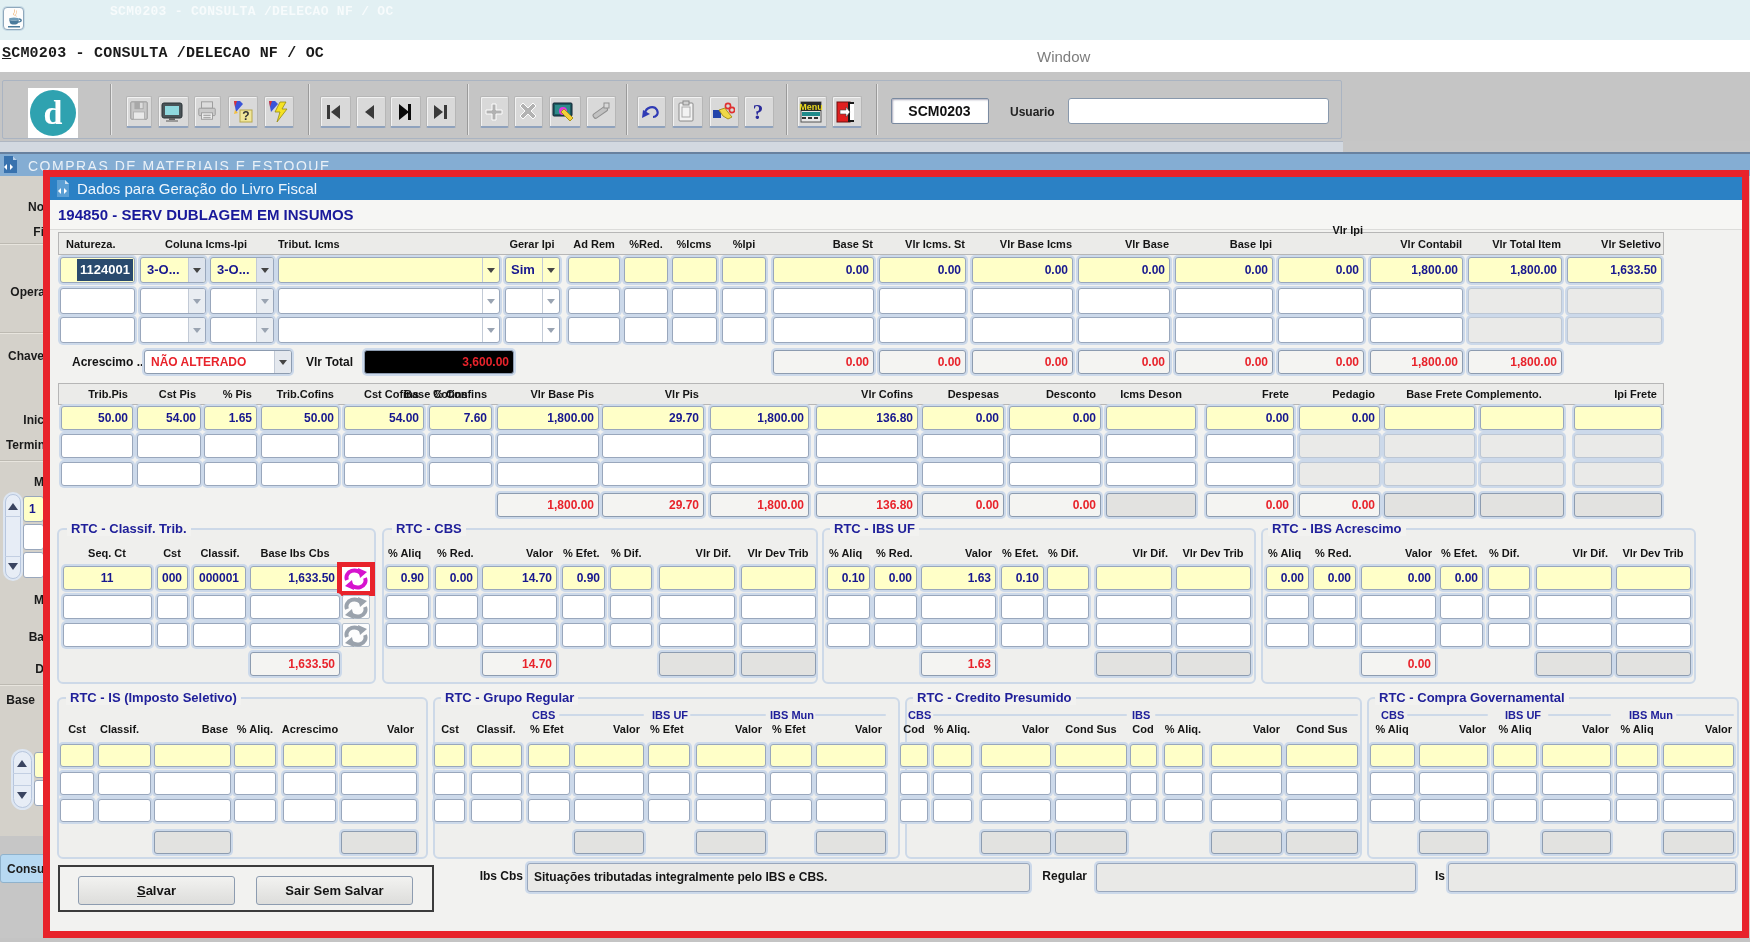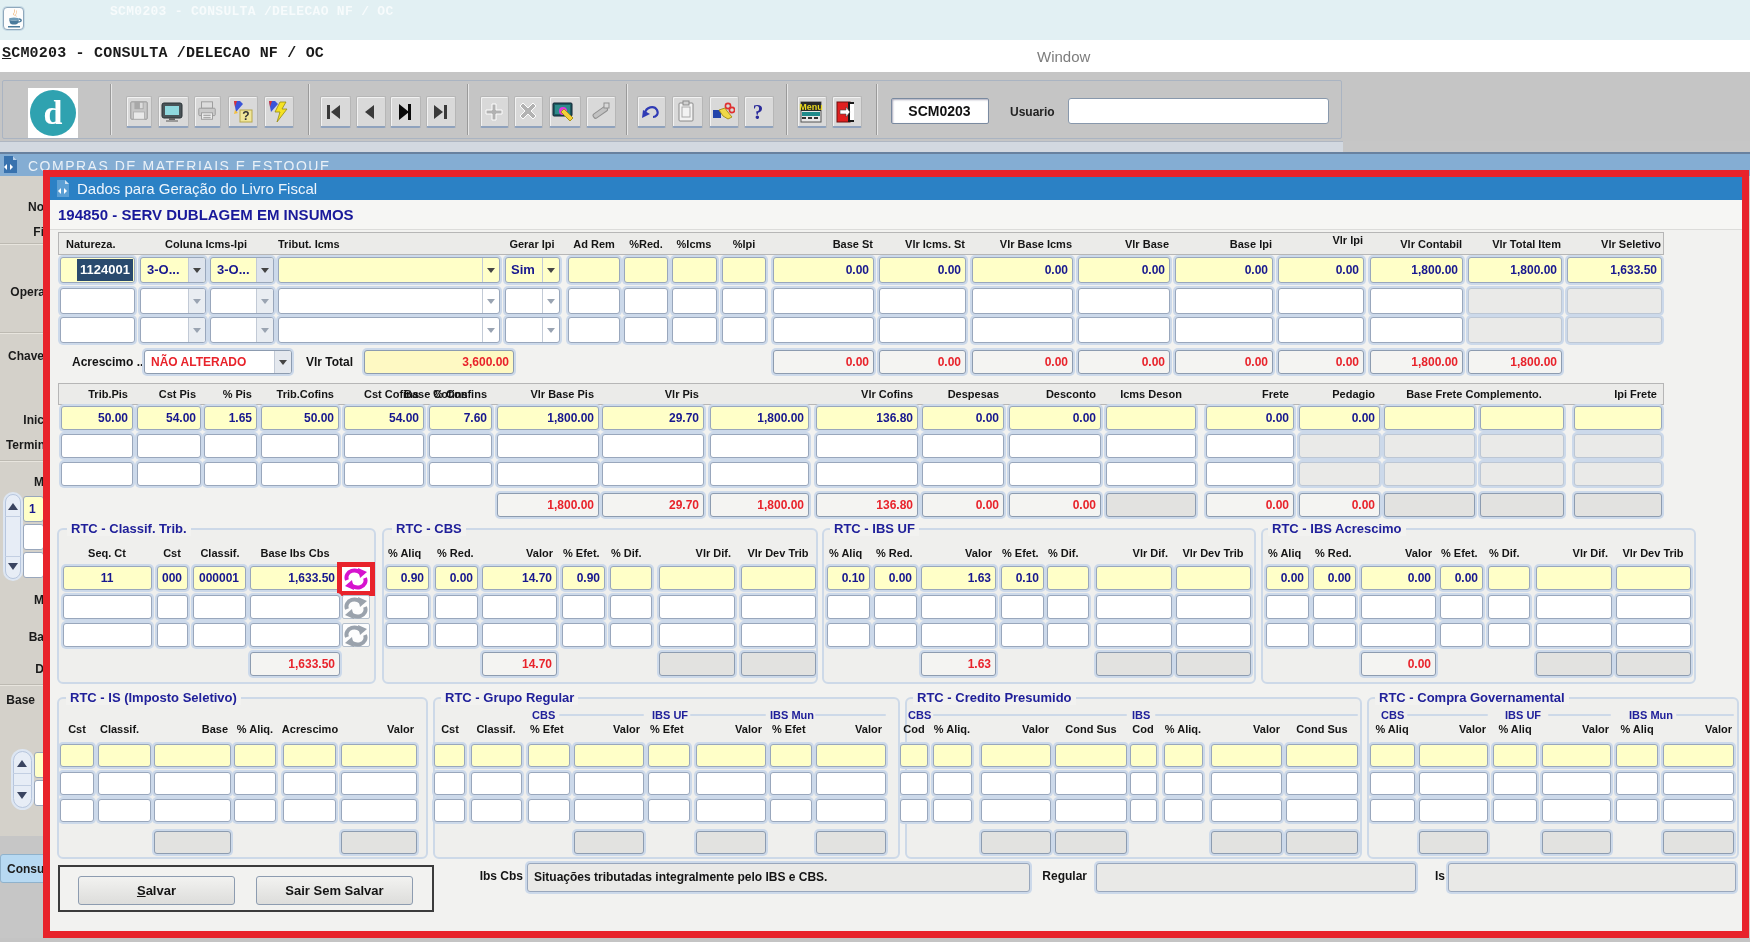--- a/index.html
+++ b/index.html
@@ -198,21 +198,21 @@
     <div style="position:absolute;top:238px;font:bold 11px 'Liberation Sans',sans-serif;color:#141414;white-space:nowrap;left:332px;width:400px;text-align:center;">Gerar Ipi</div>
     <div style="position:absolute;top:238px;font:bold 11px 'Liberation Sans',sans-serif;color:#141414;white-space:nowrap;left:394px;width:400px;text-align:center;">Ad Rem</div>
     <div style="position:absolute;top:238px;font:bold 11px 'Liberation Sans',sans-serif;color:#141414;white-space:nowrap;left:446px;width:400px;text-align:center;">%Red.</div>
     <div style="position:absolute;top:238px;font:bold 11px 'Liberation Sans',sans-serif;color:#141414;white-space:nowrap;left:494px;width:400px;text-align:center;">%Icms</div>
     <div style="position:absolute;top:238px;font:bold 11px 'Liberation Sans',sans-serif;color:#141414;white-space:nowrap;left:544px;width:400px;text-align:center;">%Ipi</div>
     <div style="position:absolute;top:238px;font:bold 11px 'Liberation Sans',sans-serif;color:#141414;white-space:nowrap;left:473px;width:400px;text-align:right;">Base St</div>
     <div style="position:absolute;top:238px;font:bold 11px 'Liberation Sans',sans-serif;color:#141414;white-space:nowrap;left:565px;width:400px;text-align:right;">Vlr Icms. St</div>
     <div style="position:absolute;top:238px;font:bold 11px 'Liberation Sans',sans-serif;color:#141414;white-space:nowrap;left:672px;width:400px;text-align:right;">Vlr Base Icms</div>
     <div style="position:absolute;top:238px;font:bold 11px 'Liberation Sans',sans-serif;color:#141414;white-space:nowrap;left:769px;width:400px;text-align:right;">Vlr Base</div>
     <div style="position:absolute;top:238px;font:bold 11px 'Liberation Sans',sans-serif;color:#141414;white-space:nowrap;left:872px;width:400px;text-align:right;">Base Ipi</div>
-    <div style="position:absolute;top:234px;font:bold 11px 'Liberation Sans',sans-serif;color:#141414;white-space:nowrap;left:963px;width:400px;text-align:right;">Vlr Ipi</div>
+    <div style="position:absolute;top:224px;font:bold 11px 'Liberation Sans',sans-serif;color:#141414;white-space:nowrap;left:963px;width:400px;text-align:right;">Vlr Ipi</div>
     <div style="position:absolute;top:238px;font:bold 11px 'Liberation Sans',sans-serif;color:#141414;white-space:nowrap;left:1062px;width:400px;text-align:right;">Vlr Contabil</div>
     <div style="position:absolute;top:238px;font:bold 11px 'Liberation Sans',sans-serif;color:#141414;white-space:nowrap;left:1161px;width:400px;text-align:right;">Vlr Total Item</div>
     <div style="position:absolute;top:238px;font:bold 11px 'Liberation Sans',sans-serif;color:#141414;white-space:nowrap;left:1261px;width:400px;text-align:right;">Vlr Seletivo</div>
     <div style="position:absolute;left:60px;top:257px;width:75px;height:26px;background:#ffffc8;border:1px solid #99a7bc;border-radius:3px;box-sizing:border-box;box-shadow:0 0 0 2px #ccd9ea;font:bold 12px 'Liberation Sans',sans-serif;color:#17178f;text-align:right;line-height:24px;padding-right:4px;padding-left:3px;overflow:hidden;white-space:nowrap;"></div>
     <div style="position:absolute;left:77px;top:259px;width:56px;height:22px;background:#2a4a6e;font:bold 13px 'Liberation Sans',sans-serif;color:#fff;text-align:center;line-height:22px;">1124001</div>
     <div style="position:absolute;left:140px;top:257px;width:66px;height:26px;background:#ffffc8;border:1px solid #99a7bc;border-radius:3px;box-sizing:border-box;box-shadow:0 0 0 2px #ccd9ea;font:bold 13px 'Liberation Sans',sans-serif;color:#17178f;text-align:left;line-height:24px;padding-right:4px;padding-left:6px;overflow:hidden;white-space:nowrap;padding-right:20px;">3-O...</div>
     <div style="position:absolute;left:188px;top:258px;width:17px;height:24px;background:#dde3ec;border-left:1px solid #c2cad6;border-radius:0 2px 2px 0;"></div>
     <div style="position:absolute;left:193px;top:268px;width:0;height:0;border-left:4px solid transparent;border-right:4px solid transparent;border-top:5px solid #444;"></div>
     <div style="position:absolute;left:210px;top:257px;width:64px;height:26px;background:#ffffc8;border:1px solid #99a7bc;border-radius:3px;box-sizing:border-box;box-shadow:0 0 0 2px #ccd9ea;font:bold 13px 'Liberation Sans',sans-serif;color:#17178f;text-align:left;line-height:24px;padding-right:4px;padding-left:6px;overflow:hidden;white-space:nowrap;padding-right:20px;">3-O...</div>
     <div style="position:absolute;left:256px;top:258px;width:17px;height:24px;background:#dde3ec;border-left:1px solid #c2cad6;border-radius:0 2px 2px 0;"></div>
@@ -286,21 +286,21 @@
     <div style="position:absolute;left:1175px;top:317px;width:98px;height:26px;background:#fff;border:1px solid #99a7bc;border-radius:3px;box-sizing:border-box;box-shadow:0 0 0 2px #ccd9ea;font:bold 12px 'Liberation Sans',sans-serif;color:#17178f;text-align:right;line-height:24px;padding-right:4px;padding-left:3px;overflow:hidden;white-space:nowrap;"></div>
     <div style="position:absolute;left:1278px;top:317px;width:86px;height:26px;background:#fff;border:1px solid #99a7bc;border-radius:3px;box-sizing:border-box;box-shadow:0 0 0 2px #ccd9ea;font:bold 12px 'Liberation Sans',sans-serif;color:#17178f;text-align:right;line-height:24px;padding-right:4px;padding-left:3px;overflow:hidden;white-space:nowrap;"></div>
     <div style="position:absolute;left:1370px;top:317px;width:93px;height:26px;background:#fff;border:1px solid #99a7bc;border-radius:3px;box-sizing:border-box;box-shadow:0 0 0 2px #ccd9ea;font:bold 12px 'Liberation Sans',sans-serif;color:#17178f;text-align:right;line-height:24px;padding-right:4px;padding-left:3px;overflow:hidden;white-space:nowrap;"></div>
     <div style="position:absolute;left:1468px;top:317px;width:94px;height:26px;background:#eaeae8;border:1px solid #bdc7d4;border-radius:3px;box-sizing:border-box;box-shadow:0 0 0 2px #ccd9ea;font:bold 12px 'Liberation Sans',sans-serif;color:#17178f;text-align:right;line-height:24px;padding-right:4px;padding-left:3px;overflow:hidden;white-space:nowrap;"></div>
     <div style="position:absolute;left:1567px;top:317px;width:95px;height:26px;background:#eaeae8;border:1px solid #bdc7d4;border-radius:3px;box-sizing:border-box;box-shadow:0 0 0 2px #ccd9ea;font:bold 12px 'Liberation Sans',sans-serif;color:#17178f;text-align:right;line-height:24px;padding-right:4px;padding-left:3px;overflow:hidden;white-space:nowrap;"></div>
     <div style="position:absolute;top:355px;font:bold 12px 'Liberation Sans',sans-serif;color:#141414;white-space:nowrap;left:72px;">Acrescimo ..:</div>
     <div style="position:absolute;left:144px;top:350px;width:148px;height:24px;background:#fff;border:1px solid #8d9cb0;border-radius:3px;box-sizing:border-box;box-shadow:0 0 0 2px #ccd9ea;font:bold 12px 'Liberation Sans',sans-serif;color:#e8232b;text-align:left;line-height:22px;padding-right:4px;padding-left:6px;overflow:hidden;white-space:nowrap;padding-right:22px;">NÃO ALTERADO</div>
     <div style="position:absolute;left:274px;top:351px;width:17px;height:22px;background:#e4e8ee;border-left:1px solid #c2cad6;border-radius:0 2px 2px 0;"></div>
     <div style="position:absolute;left:279px;top:360px;width:0;height:0;border-left:4px solid transparent;border-right:4px solid transparent;border-top:5px solid #444;"></div>
     <div style="position:absolute;top:355px;font:bold 12px 'Liberation Sans',sans-serif;color:#141414;white-space:nowrap;left:306px;">Vlr Total</div>
-    <div style="position:absolute;left:364px;top:350px;width:150px;height:24px;background:#fef9c3;border:1px solid #8d9cb0;border-radius:3px;box-sizing:border-box;box-shadow:0 0 0 2px #ccd9ea;font:bold 12px 'Liberation Sans',sans-serif;color:#e8232b;text-align:right;line-height:22px;padding-right:4px;padding-left:10px;overflow:hidden;white-space:nowrap;">3,600.00</div>
+    <div style="position:absolute;left:364px;top:350px;width:150px;height:24px;background:#000000;border:1px solid #8d9cb0;border-radius:3px;box-sizing:border-box;box-shadow:0 0 0 2px #ccd9ea;font:bold 12px 'Liberation Sans',sans-serif;color:#e8232b;text-align:right;line-height:22px;padding-right:4px;padding-left:10px;overflow:hidden;white-space:nowrap;">3,600.00</div>
     <div style="position:absolute;left:773px;top:350px;width:101px;height:24px;background:#f4f4f2;border:1px solid #8d9cb0;border-radius:3px;box-sizing:border-box;box-shadow:0 0 0 2px #ccd9ea;font:bold 12px 'Liberation Sans',sans-serif;color:#e8232b;text-align:right;line-height:22px;padding-right:4px;padding-left:3px;overflow:hidden;white-space:nowrap;">0.00</div>
     <div style="position:absolute;left:879px;top:350px;width:87px;height:24px;background:#f4f4f2;border:1px solid #8d9cb0;border-radius:3px;box-sizing:border-box;box-shadow:0 0 0 2px #ccd9ea;font:bold 12px 'Liberation Sans',sans-serif;color:#e8232b;text-align:right;line-height:22px;padding-right:4px;padding-left:3px;overflow:hidden;white-space:nowrap;">0.00</div>
     <div style="position:absolute;left:972px;top:350px;width:101px;height:24px;background:#f4f4f2;border:1px solid #8d9cb0;border-radius:3px;box-sizing:border-box;box-shadow:0 0 0 2px #ccd9ea;font:bold 12px 'Liberation Sans',sans-serif;color:#e8232b;text-align:right;line-height:22px;padding-right:4px;padding-left:3px;overflow:hidden;white-space:nowrap;">0.00</div>
     <div style="position:absolute;left:1078px;top:350px;width:92px;height:24px;background:#f4f4f2;border:1px solid #8d9cb0;border-radius:3px;box-sizing:border-box;box-shadow:0 0 0 2px #ccd9ea;font:bold 12px 'Liberation Sans',sans-serif;color:#e8232b;text-align:right;line-height:22px;padding-right:4px;padding-left:3px;overflow:hidden;white-space:nowrap;">0.00</div>
     <div style="position:absolute;left:1175px;top:350px;width:98px;height:24px;background:#f4f4f2;border:1px solid #8d9cb0;border-radius:3px;box-sizing:border-box;box-shadow:0 0 0 2px #ccd9ea;font:bold 12px 'Liberation Sans',sans-serif;color:#e8232b;text-align:right;line-height:22px;padding-right:4px;padding-left:3px;overflow:hidden;white-space:nowrap;">0.00</div>
     <div style="position:absolute;left:1278px;top:350px;width:86px;height:24px;background:#f4f4f2;border:1px solid #8d9cb0;border-radius:3px;box-sizing:border-box;box-shadow:0 0 0 2px #ccd9ea;font:bold 12px 'Liberation Sans',sans-serif;color:#e8232b;text-align:right;line-height:22px;padding-right:4px;padding-left:3px;overflow:hidden;white-space:nowrap;">0.00</div>
     <div style="position:absolute;left:1370px;top:350px;width:93px;height:24px;background:#f4f4f2;border:1px solid #8d9cb0;border-radius:3px;box-sizing:border-box;box-shadow:0 0 0 2px #ccd9ea;font:bold 12px 'Liberation Sans',sans-serif;color:#e8232b;text-align:right;line-height:22px;padding-right:4px;padding-left:3px;overflow:hidden;white-space:nowrap;">1,800.00</div>
     <div style="position:absolute;left:1468px;top:350px;width:94px;height:24px;background:#f4f4f2;border:1px solid #8d9cb0;border-radius:3px;box-sizing:border-box;box-shadow:0 0 0 2px #ccd9ea;font:bold 12px 'Liberation Sans',sans-serif;color:#e8232b;text-align:right;line-height:22px;padding-right:4px;padding-left:3px;overflow:hidden;white-space:nowrap;">1,800.00</div>
     <div style="position:absolute;left:58px;top:383px;width:1606px;height:22px;background:#ebebe9;border:1px solid #b6b6b6;box-sizing:border-box;"></div>
     <div style="position:absolute;top:388px;font:bold 11px 'Liberation Sans',sans-serif;color:#141414;white-space:nowrap;left:-272px;width:400px;text-align:right;">Trib.Pis</div>

